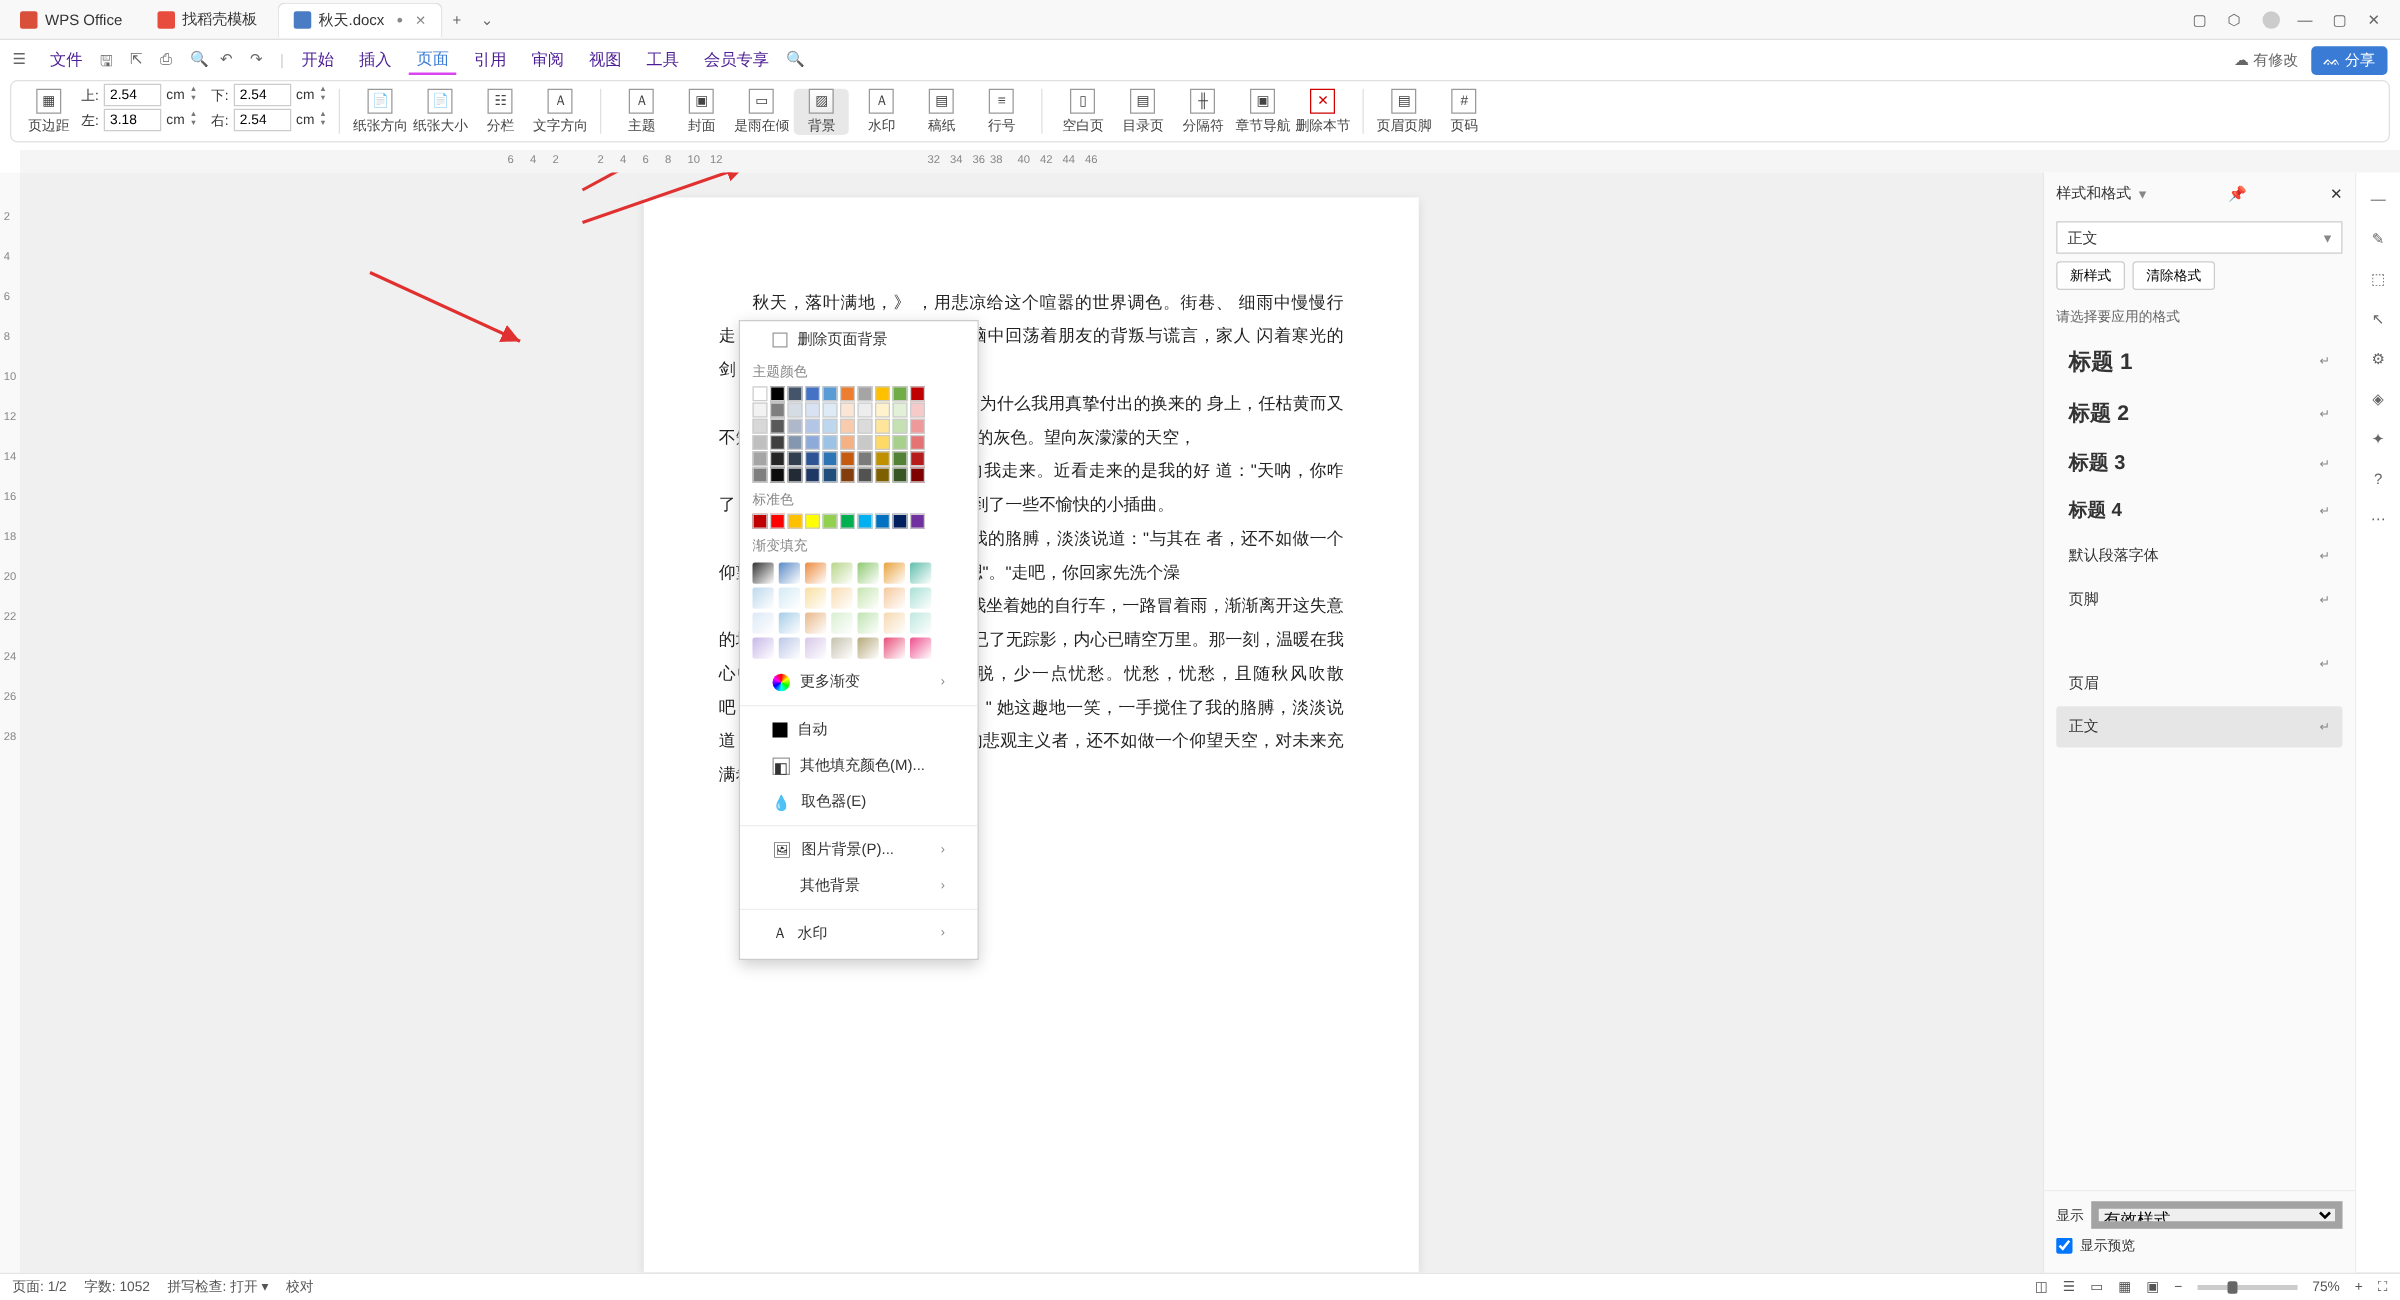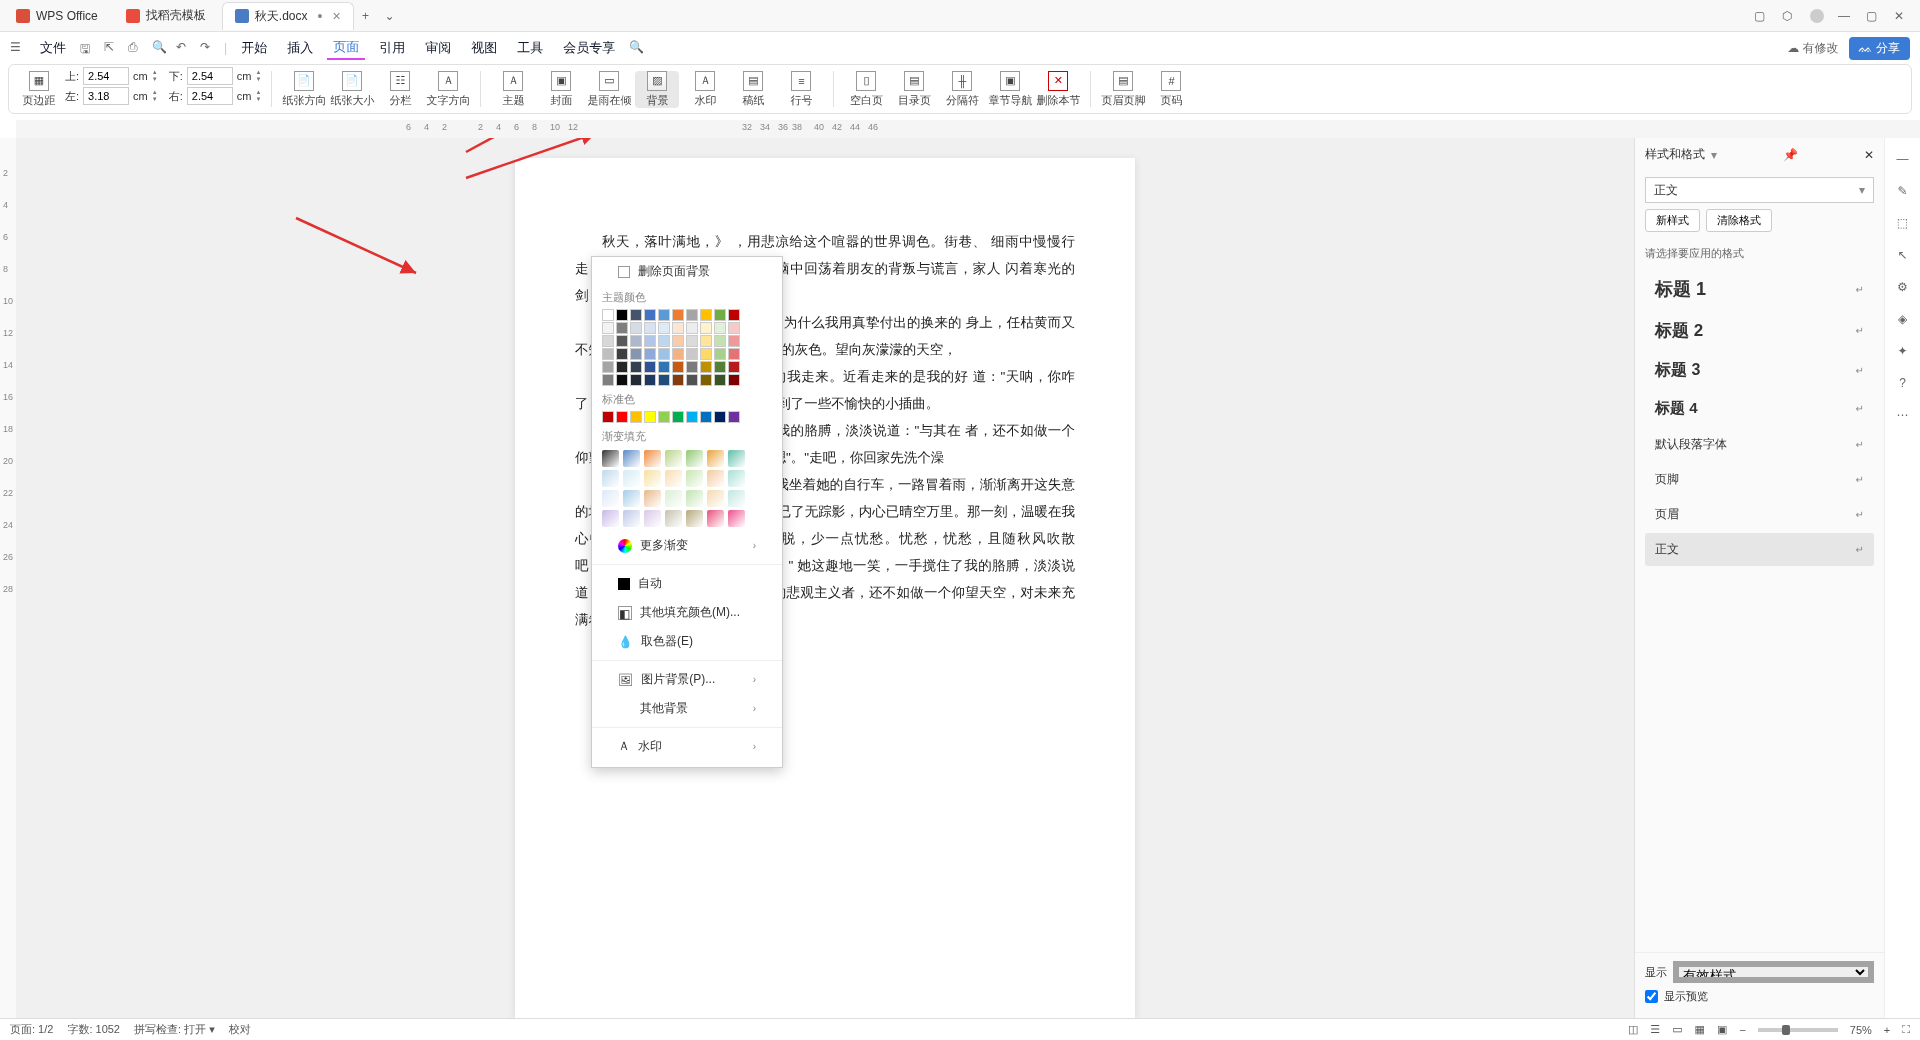--- a/index.html
+++ b/index.html
@@ -14,21 +14,21 @@
 .tab-icon.tpl { background: #e74c3c; border-radius: 2px; }
 .tab-icon.doc { background: #4a7cc4; border-radius: 2px; }
 .tab-close { color: #888; font-size: 14px; margin-left: 4px; }
 .tab-add { width: 24px; text-align: center; color: #666; cursor: pointer; }
 .titlebar-right { margin-left: auto; display: flex; gap: 14px; padding-right: 12px; color: #666; }
 .win-btn { width: 14px; height: 14px; display: inline-block; cursor: pointer; }
 
 
 .menubar { height: 32px; display: flex; align-items: center; padding: 0 10px; gap: 4px; }
 .menu-left { display: flex; align-items: center; gap: 8px; }
-.menu-btn { padding: 2px 6px; color: #0f172a; cursor: pointer; font-size: 13px; }
+.menu-btn { padding: 2px 6px; color: #4c1d95; cursor: pointer; font-size: 13px; }
 .menu-btn.active { color: #3a7bd5; border-bottom: 2px solid #d946ef; }
 .menu-icon { width: 16px; height: 16px; display: inline-block; color: #666; cursor: pointer; }
 .menubar-right { margin-left: auto; display: flex; align-items: center; gap: 10px; }
 .share-btn { background: #3a7bd5; color: #fff; padding: 3px 10px; border-radius: 4px; font-size: 12px; }
 
 
 .ribbon { height: 50px; border: 1px solid #e0e0e0; margin: 0 8px 6px 8px; border-radius: 6px; display: flex; align-items: center; padding: 2px 8px; gap: 4px; }
 .ribbon-group { display: flex; align-items: center; gap: 6px; height: 100%; }
 .ribbon-sep { width: 1px; height: 36px; background: #e0e0e0; margin: 0 6px; }
 .ribbon-big { display: flex; flex-direction: column; align-items: center; justify-content: center; width: 44px; cursor: pointer; font-size: 11px; color: #444; }
@@ -483,21 +483,21 @@
         </div>
         <div class="rp-style">
           <span style="font-size: 12px; font-weight: normal;">默认段落字体</span>
           <span class="ret">↵</span>
         </div>
         <div class="rp-style">
           <span style="font-size: 12px; font-weight: normal;">页脚</span>
           <span class="ret">↵</span>
         </div>
         <div class="rp-style">
-          <span style="font-size: 12px; font-weight: normal;">页眉</span>
+          <span style="font-size: 12px; font-weight: normal; margin-top: 32px;">页眉</span>
           <span class="ret">↵</span>
         </div>
         <div class="rp-style sel">
           <span style="font-size: 12px; font-weight: normal;">正文</span>
           <span class="ret">↵</span>
         </div>
       </div>
     <div class="rp-bottom">
       <div class="row">
           <span>显示</span>

